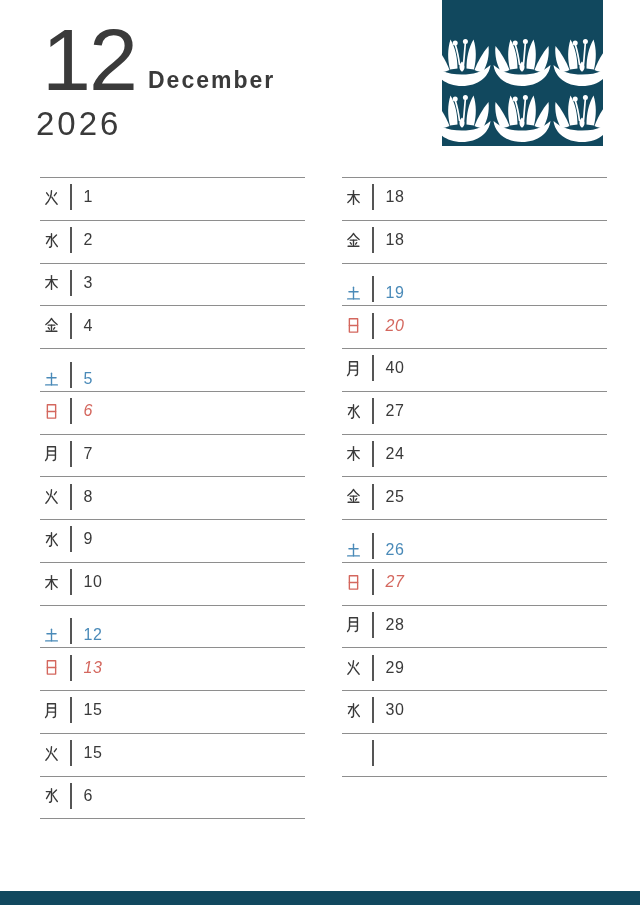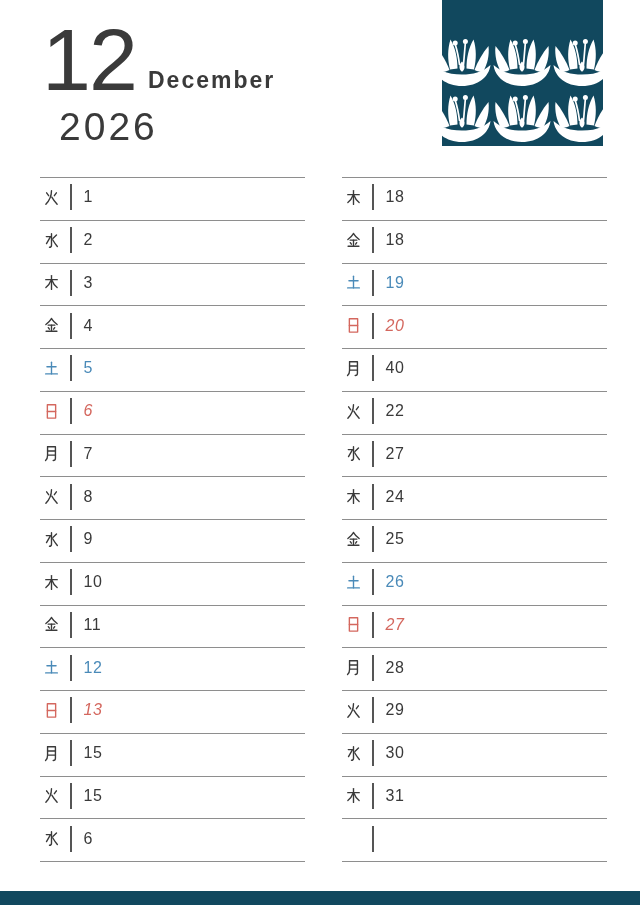--- a/index.html
+++ b/index.html
@@ -12,40 +12,40 @@
   .month-number {
     position:absolute; left:42px; top:16px;
     font-size:88px; line-height:1; font-weight:500;
     letter-spacing:-2px; color:var(--text,#3a3a3a);
   }
   .month-name {
     position:absolute; left:148px; top:67px;
     font-size:23px; letter-spacing:2px; color:var(--text,#3a3a3a);font-weight:bold;
   }
   .year {
-    position:absolute; left:59px; top:105px;
-    font-size:39px; letter-spacing:3px; color:var(--text,#3a3a3a);
+    position:absolute; left:36px; top:105px;
+    font-size:33px; letter-spacing:3px; color:var(--text,#3a3a3a);
   }
   
   .pattern-block { position:absolute; left:442px; top:0; width:161px; height:146px; }
   .pattern-block svg { display:block; }
   
   .col {
     position:absolute; top:177px; width:265px;
     border-top:1.5px solid var(--line,#8e8e8e);
   }
   .col-left  { left:40px; }
   .col-right { left:342px; }
   .row {
     box-sizing:border-box; height:42.75px;
     border-bottom:1.5px solid var(--line,#8e8e8e);
     display:flex; align-items:center; padding-bottom:3px;
     color:var(--text,#3a3a3a);
   }
-  .row.saturday { color:var(--sat,#4a8ab8); }
+  .row.saturday { color:var(--sat,#4a8ab8);align-items:flex-end; }
   .row.sunday   { color:var(--sun,#d4675e);font-style:italic; }
   .kanji { width:17px; height:17px; margin-left:3px; flex:none; }
   .kanji svg { display:block; width:17px; height:17px; }
   .sep {
     width:1.5px; height:26px; flex:none;
     margin-left:10px; margin-right:12px;
     background:var(--separator,#555);
   }
   .date { font-size:16px; letter-spacing:0.5px; }
   
@@ -217,294 +217,252 @@
             <path d="M2.6,5.3 H13.4" fill="none" stroke="currentColor" stroke-width="1.3" stroke-linecap="round" stroke-linejoin="round"></path>
             <path d="M8,1.5 V14.5" fill="none" stroke="currentColor" stroke-width="1.3" stroke-linecap="round" stroke-linejoin="round"></path>
             <path d="M7.6,5.9 Q6.2,9.9 2.7,12.7" fill="none" stroke="currentColor" stroke-width="1.3" stroke-linecap="round" stroke-linejoin="round"></path>
             <path d="M8.4,5.9 Q9.8,9.9 13.3,12.7" fill="none" stroke="currentColor" stroke-width="1.3" stroke-linecap="round" stroke-linejoin="round"></path>
             <title>木</title>
           </svg>
         </span>
         <span class="sep"></span>
         <span class="date">10</span>
       </div>
+      <div class="row saturday">
+        <span class="kanji">
+          <svg viewBox="0 0 16 16">
+            <path d="M3.7,6.3 H12.3" fill="none" stroke="currentColor" stroke-width="1.3" stroke-linecap="round" stroke-linejoin="round"></path>
+            <path d="M8,2 V13.1" fill="none" stroke="currentColor" stroke-width="1.3" stroke-linecap="round" stroke-linejoin="round"></path>
+            <path d="M2.5,13.1 H13.5" fill="none" stroke="currentColor" stroke-width="1.3" stroke-linecap="round" stroke-linejoin="round"></path>
+            <title>土</title>
+          </svg>
+        </span>
+        <span class="sep"></span>
+        <span class="date">12</span>
+      </div>
+      <div class="row sunday">
+        <span class="kanji">
+          <svg viewBox="0 0 16 16">
+            <path d="M4.1,1.7 H11.9 V14.2 H4.1 Z" fill="none" stroke="currentColor" stroke-width="1.3" stroke-linecap="round" stroke-linejoin="round"></path>
+            <path d="M4.1,8 H11.9" fill="none" stroke="currentColor" stroke-width="1.3" stroke-linecap="round" stroke-linejoin="round"></path>
+            <title>日</title>
+          </svg>
+        </span>
+        <span class="sep"></span>
+        <span class="date">13</span>
+      </div>
+      <div class="row weekday">
+        <span class="kanji">
+          <svg viewBox="0 0 16 16">
+            <path d="M4.3,1.6 H11.7 V12.4 Q11.7,14.6 9.6,14.6" fill="none" stroke="currentColor" stroke-width="1.3" stroke-linecap="round" stroke-linejoin="round"></path>
+            <path d="M4.3,1.6 V9.8 Q4.3,12.9 2.4,14.6" fill="none" stroke="currentColor" stroke-width="1.3" stroke-linecap="round" stroke-linejoin="round"></path>
+            <path d="M4.3,5.7 H11.7" fill="none" stroke="currentColor" stroke-width="1.3" stroke-linecap="round" stroke-linejoin="round"></path>
+            <path d="M4.3,9.5 H11.7" fill="none" stroke="currentColor" stroke-width="1.3" stroke-linecap="round" stroke-linejoin="round"></path>
+            <title>月</title>
+          </svg>
+        </span>
+        <span class="sep"></span>
+        <span class="date">15</span>
+      </div>
+      <div class="row weekday">
+        <span class="kanji">
+          <svg viewBox="0 0 16 16">
+            <path d="M3.4,3.6 L5.3,6.3" fill="none" stroke="currentColor" stroke-width="1.3" stroke-linecap="round" stroke-linejoin="round"></path>
+            <path d="M12.6,3.6 L10.7,6.3" fill="none" stroke="currentColor" stroke-width="1.3" stroke-linecap="round" stroke-linejoin="round"></path>
+            <path d="M8,1.6 Q8,8.6 2.7,14.4" fill="none" stroke="currentColor" stroke-width="1.3" stroke-linecap="round" stroke-linejoin="round"></path>
+            <path d="M8.3,7.6 Q10.4,11.2 13.3,14.4" fill="none" stroke="currentColor" stroke-width="1.3" stroke-linecap="round" stroke-linejoin="round"></path>
+            <title>火</title>
+          </svg>
+        </span>
+        <span class="sep"></span>
+        <span class="date">15</span>
+      </div>
+      <div class="row weekday">
+        <span class="kanji">
+          <svg viewBox="0 0 16 16">
+            <path d="M8,1.6 V12.4 Q8,14.4 6.1,14.4" fill="none" stroke="currentColor" stroke-width="1.3" stroke-linecap="round" stroke-linejoin="round"></path>
+            <path d="M3.1,4.3 H7.1 L3.3,10.9" fill="none" stroke="currentColor" stroke-width="1.3" stroke-linecap="round" stroke-linejoin="round"></path>
+            <path d="M9.3,6.1 L12.7,2.8" fill="none" stroke="currentColor" stroke-width="1.3" stroke-linecap="round" stroke-linejoin="round"></path>
+            <path d="M9.1,7.3 Q11.2,10.9 13.5,13.7" fill="none" stroke="currentColor" stroke-width="1.3" stroke-linecap="round" stroke-linejoin="round"></path>
+            <title>水</title>
+          </svg>
+        </span>
+        <span class="sep"></span>
+        <span class="date">6</span>
+      </div>
+    </div>
+  <div class="col col-right" id="col-right">
+      <div class="row weekday">
+        <span class="kanji">
+          <svg viewBox="0 0 16 16">
+            <path d="M2.6,5.3 H13.4" fill="none" stroke="currentColor" stroke-width="1.3" stroke-linecap="round" stroke-linejoin="round"></path>
+            <path d="M8,1.5 V14.5" fill="none" stroke="currentColor" stroke-width="1.3" stroke-linecap="round" stroke-linejoin="round"></path>
+            <path d="M7.6,5.9 Q6.2,9.9 2.7,12.7" fill="none" stroke="currentColor" stroke-width="1.3" stroke-linecap="round" stroke-linejoin="round"></path>
+            <path d="M8.4,5.9 Q9.8,9.9 13.3,12.7" fill="none" stroke="currentColor" stroke-width="1.3" stroke-linecap="round" stroke-linejoin="round"></path>
+            <title>木</title>
+          </svg>
+        </span>
+        <span class="sep"></span>
+        <span class="date">18</span>
+      </div>
       <div class="row weekday">
         <span class="kanji">
           <svg viewBox="0 0 16 16">
             <path d="M8,1.5 Q6,4.6 2.7,7.1" fill="none" stroke="currentColor" stroke-width="1.3" stroke-linecap="round" stroke-linejoin="round"></path>
             <path d="M8,1.5 Q10,4.6 13.3,7.1" fill="none" stroke="currentColor" stroke-width="1.3" stroke-linecap="round" stroke-linejoin="round"></path>
             <path d="M4.9,7.7 H11.1" fill="none" stroke="currentColor" stroke-width="1.3" stroke-linecap="round" stroke-linejoin="round"></path>
             <path d="M8,7.7 V13.3" fill="none" stroke="currentColor" stroke-width="1.3" stroke-linecap="round" stroke-linejoin="round"></path>
             <path d="M5,10 L6,11.5" fill="none" stroke="currentColor" stroke-width="1.3" stroke-linecap="round" stroke-linejoin="round"></path>
             <path d="M11,10 L10,11.5" fill="none" stroke="currentColor" stroke-width="1.3" stroke-linecap="round" stroke-linejoin="round"></path>
             <path d="M2.9,13.4 H13.1" fill="none" stroke="currentColor" stroke-width="1.3" stroke-linecap="round" stroke-linejoin="round"></path>
             <title>金</title>
           </svg>
         </span>
         <span class="sep"></span>
-        <span class="date">11</span>
+        <span class="date">18</span>
       </div>
       <div class="row saturday">
         <span class="kanji">
           <svg viewBox="0 0 16 16">
             <path d="M3.7,6.3 H12.3" fill="none" stroke="currentColor" stroke-width="1.3" stroke-linecap="round" stroke-linejoin="round"></path>
             <path d="M8,2 V13.1" fill="none" stroke="currentColor" stroke-width="1.3" stroke-linecap="round" stroke-linejoin="round"></path>
             <path d="M2.5,13.1 H13.5" fill="none" stroke="currentColor" stroke-width="1.3" stroke-linecap="round" stroke-linejoin="round"></path>
             <title>土</title>
           </svg>
         </span>
         <span class="sep"></span>
-        <span class="date">12</span>
+        <span class="date">19</span>
       </div>
       <div class="row sunday">
         <span class="kanji">
           <svg viewBox="0 0 16 16">
             <path d="M4.1,1.7 H11.9 V14.2 H4.1 Z" fill="none" stroke="currentColor" stroke-width="1.3" stroke-linecap="round" stroke-linejoin="round"></path>
             <path d="M4.1,8 H11.9" fill="none" stroke="currentColor" stroke-width="1.3" stroke-linecap="round" stroke-linejoin="round"></path>
             <title>日</title>
           </svg>
         </span>
         <span class="sep"></span>
-        <span class="date">13</span>
+        <span class="date">20</span>
       </div>
       <div class="row weekday">
         <span class="kanji">
           <svg viewBox="0 0 16 16">
             <path d="M4.3,1.6 H11.7 V12.4 Q11.7,14.6 9.6,14.6" fill="none" stroke="currentColor" stroke-width="1.3" stroke-linecap="round" stroke-linejoin="round"></path>
             <path d="M4.3,1.6 V9.8 Q4.3,12.9 2.4,14.6" fill="none" stroke="currentColor" stroke-width="1.3" stroke-linecap="round" stroke-linejoin="round"></path>
             <path d="M4.3,5.7 H11.7" fill="none" stroke="currentColor" stroke-width="1.3" stroke-linecap="round" stroke-linejoin="round"></path>
             <path d="M4.3,9.5 H11.7" fill="none" stroke="currentColor" stroke-width="1.3" stroke-linecap="round" stroke-linejoin="round"></path>
             <title>月</title>
           </svg>
         </span>
         <span class="sep"></span>
-        <span class="date">15</span>
-      </div>
-      <div class="row weekday">
-        <span class="kanji">
-          <svg viewBox="0 0 16 16">
-            <path d="M3.4,3.6 L5.3,6.3" fill="none" stroke="currentColor" stroke-width="1.3" stroke-linecap="round" stroke-linejoin="round"></path>
-            <path d="M12.6,3.6 L10.7,6.3" fill="none" stroke="currentColor" stroke-width="1.3" stroke-linecap="round" stroke-linejoin="round"></path>
-            <path d="M8,1.6 Q8,8.6 2.7,14.4" fill="none" stroke="currentColor" stroke-width="1.3" stroke-linecap="round" stroke-linejoin="round"></path>
-            <path d="M8.3,7.6 Q10.4,11.2 13.3,14.4" fill="none" stroke="currentColor" stroke-width="1.3" stroke-linecap="round" stroke-linejoin="round"></path>
-            <title>火</title>
-          </svg>
-        </span>
-        <span class="sep"></span>
-        <span class="date">15</span>
+        <span class="date">40</span>
       </div>
       <div class="row weekday">
         <span class="kanji">
           <svg viewBox="0 0 16 16">
             <path d="M8,1.6 V12.4 Q8,14.4 6.1,14.4" fill="none" stroke="currentColor" stroke-width="1.3" stroke-linecap="round" stroke-linejoin="round"></path>
             <path d="M3.1,4.3 H7.1 L3.3,10.9" fill="none" stroke="currentColor" stroke-width="1.3" stroke-linecap="round" stroke-linejoin="round"></path>
             <path d="M9.3,6.1 L12.7,2.8" fill="none" stroke="currentColor" stroke-width="1.3" stroke-linecap="round" stroke-linejoin="round"></path>
             <path d="M9.1,7.3 Q11.2,10.9 13.5,13.7" fill="none" stroke="currentColor" stroke-width="1.3" stroke-linecap="round" stroke-linejoin="round"></path>
             <title>水</title>
           </svg>
         </span>
         <span class="sep"></span>
-        <span class="date">6</span>
-      </div>
-    </div>
-  <div class="col col-right" id="col-right">
+        <span class="date">27</span>
+      </div>
       <div class="row weekday">
         <span class="kanji">
           <svg viewBox="0 0 16 16">
             <path d="M2.6,5.3 H13.4" fill="none" stroke="currentColor" stroke-width="1.3" stroke-linecap="round" stroke-linejoin="round"></path>
             <path d="M8,1.5 V14.5" fill="none" stroke="currentColor" stroke-width="1.3" stroke-linecap="round" stroke-linejoin="round"></path>
             <path d="M7.6,5.9 Q6.2,9.9 2.7,12.7" fill="none" stroke="currentColor" stroke-width="1.3" stroke-linecap="round" stroke-linejoin="round"></path>
             <path d="M8.4,5.9 Q9.8,9.9 13.3,12.7" fill="none" stroke="currentColor" stroke-width="1.3" stroke-linecap="round" stroke-linejoin="round"></path>
             <title>木</title>
           </svg>
         </span>
         <span class="sep"></span>
-        <span class="date">18</span>
+        <span class="date">24</span>
       </div>
       <div class="row weekday">
         <span class="kanji">
           <svg viewBox="0 0 16 16">
             <path d="M8,1.5 Q6,4.6 2.7,7.1" fill="none" stroke="currentColor" stroke-width="1.3" stroke-linecap="round" stroke-linejoin="round"></path>
             <path d="M8,1.5 Q10,4.6 13.3,7.1" fill="none" stroke="currentColor" stroke-width="1.3" stroke-linecap="round" stroke-linejoin="round"></path>
             <path d="M4.9,7.7 H11.1" fill="none" stroke="currentColor" stroke-width="1.3" stroke-linecap="round" stroke-linejoin="round"></path>
             <path d="M8,7.7 V13.3" fill="none" stroke="currentColor" stroke-width="1.3" stroke-linecap="round" stroke-linejoin="round"></path>
             <path d="M5,10 L6,11.5" fill="none" stroke="currentColor" stroke-width="1.3" stroke-linecap="round" stroke-linejoin="round"></path>
             <path d="M11,10 L10,11.5" fill="none" stroke="currentColor" stroke-width="1.3" stroke-linecap="round" stroke-linejoin="round"></path>
             <path d="M2.9,13.4 H13.1" fill="none" stroke="currentColor" stroke-width="1.3" stroke-linecap="round" stroke-linejoin="round"></path>
             <title>金</title>
           </svg>
         </span>
         <span class="sep"></span>
-        <span class="date">18</span>
+        <span class="date">25</span>
       </div>
       <div class="row saturday">
         <span class="kanji">
           <svg viewBox="0 0 16 16">
             <path d="M3.7,6.3 H12.3" fill="none" stroke="currentColor" stroke-width="1.3" stroke-linecap="round" stroke-linejoin="round"></path>
             <path d="M8,2 V13.1" fill="none" stroke="currentColor" stroke-width="1.3" stroke-linecap="round" stroke-linejoin="round"></path>
             <path d="M2.5,13.1 H13.5" fill="none" stroke="currentColor" stroke-width="1.3" stroke-linecap="round" stroke-linejoin="round"></path>
             <title>土</title>
           </svg>
         </span>
         <span class="sep"></span>
-        <span class="date">19</span>
+        <span class="date">26</span>
       </div>
       <div class="row sunday">
         <span class="kanji">
           <svg viewBox="0 0 16 16">
             <path d="M4.1,1.7 H11.9 V14.2 H4.1 Z" fill="none" stroke="currentColor" stroke-width="1.3" stroke-linecap="round" stroke-linejoin="round"></path>
             <path d="M4.1,8 H11.9" fill="none" stroke="currentColor" stroke-width="1.3" stroke-linecap="round" stroke-linejoin="round"></path>
             <title>日</title>
           </svg>
         </span>
         <span class="sep"></span>
-        <span class="date">20</span>
+        <span class="date">27</span>
       </div>
       <div class="row weekday">
         <span class="kanji">
           <svg viewBox="0 0 16 16">
             <path d="M4.3,1.6 H11.7 V12.4 Q11.7,14.6 9.6,14.6" fill="none" stroke="currentColor" stroke-width="1.3" stroke-linecap="round" stroke-linejoin="round"></path>
             <path d="M4.3,1.6 V9.8 Q4.3,12.9 2.4,14.6" fill="none" stroke="currentColor" stroke-width="1.3" stroke-linecap="round" stroke-linejoin="round"></path>
             <path d="M4.3,5.7 H11.7" fill="none" stroke="currentColor" stroke-width="1.3" stroke-linecap="round" stroke-linejoin="round"></path>
             <path d="M4.3,9.5 H11.7" fill="none" stroke="currentColor" stroke-width="1.3" stroke-linecap="round" stroke-linejoin="round"></path>
             <title>月</title>
           </svg>
         </span>
         <span class="sep"></span>
-        <span class="date">40</span>
+        <span class="date">28</span>
       </div>
       <div class="row weekday">
         <span class="kanji">
           <svg viewBox="0 0 16 16">
             <path d="M3.4,3.6 L5.3,6.3" fill="none" stroke="currentColor" stroke-width="1.3" stroke-linecap="round" stroke-linejoin="round"></path>
             <path d="M12.6,3.6 L10.7,6.3" fill="none" stroke="currentColor" stroke-width="1.3" stroke-linecap="round" stroke-linejoin="round"></path>
             <path d="M8,1.6 Q8,8.6 2.7,14.4" fill="none" stroke="currentColor" stroke-width="1.3" stroke-linecap="round" stroke-linejoin="round"></path>
             <path d="M8.3,7.6 Q10.4,11.2 13.3,14.4" fill="none" stroke="currentColor" stroke-width="1.3" stroke-linecap="round" stroke-linejoin="round"></path>
             <title>火</title>
           </svg>
         </span>
         <span class="sep"></span>
-        <span class="date">22</span>
+        <span class="date">29</span>
       </div>
       <div class="row weekday">
         <span class="kanji">
           <svg viewBox="0 0 16 16">
             <path d="M8,1.6 V12.4 Q8,14.4 6.1,14.4" fill="none" stroke="currentColor" stroke-width="1.3" stroke-linecap="round" stroke-linejoin="round"></path>
             <path d="M3.1,4.3 H7.1 L3.3,10.9" fill="none" stroke="currentColor" stroke-width="1.3" stroke-linecap="round" stroke-linejoin="round"></path>
             <path d="M9.3,6.1 L12.7,2.8" fill="none" stroke="currentColor" stroke-width="1.3" stroke-linecap="round" stroke-linejoin="round"></path>
             <path d="M9.1,7.3 Q11.2,10.9 13.5,13.7" fill="none" stroke="currentColor" stroke-width="1.3" stroke-linecap="round" stroke-linejoin="round"></path>
             <title>水</title>
           </svg>
         </span>
         <span class="sep"></span>
-        <span class="date">27</span>
-      </div>
-      <div class="row weekday">
-        <span class="kanji">
-          <svg viewBox="0 0 16 16">
-            <path d="M2.6,5.3 H13.4" fill="none" stroke="currentColor" stroke-width="1.3" stroke-linecap="round" stroke-linejoin="round"></path>
-            <path d="M8,1.5 V14.5" fill="none" stroke="currentColor" stroke-width="1.3" stroke-linecap="round" stroke-linejoin="round"></path>
-            <path d="M7.6,5.9 Q6.2,9.9 2.7,12.7" fill="none" stroke="currentColor" stroke-width="1.3" stroke-linecap="round" stroke-linejoin="round"></path>
-            <path d="M8.4,5.9 Q9.8,9.9 13.3,12.7" fill="none" stroke="currentColor" stroke-width="1.3" stroke-linecap="round" stroke-linejoin="round"></path>
-            <title>木</title>
-          </svg>
-        </span>
-        <span class="sep"></span>
-        <span class="date">24</span>
-      </div>
-      <div class="row weekday">
-        <span class="kanji">
-          <svg viewBox="0 0 16 16">
-            <path d="M8,1.5 Q6,4.6 2.7,7.1" fill="none" stroke="currentColor" stroke-width="1.3" stroke-linecap="round" stroke-linejoin="round"></path>
-            <path d="M8,1.5 Q10,4.6 13.3,7.1" fill="none" stroke="currentColor" stroke-width="1.3" stroke-linecap="round" stroke-linejoin="round"></path>
-            <path d="M4.9,7.7 H11.1" fill="none" stroke="currentColor" stroke-width="1.3" stroke-linecap="round" stroke-linejoin="round"></path>
-            <path d="M8,7.7 V13.3" fill="none" stroke="currentColor" stroke-width="1.3" stroke-linecap="round" stroke-linejoin="round"></path>
-            <path d="M5,10 L6,11.5" fill="none" stroke="currentColor" stroke-width="1.3" stroke-linecap="round" stroke-linejoin="round"></path>
-            <path d="M11,10 L10,11.5" fill="none" stroke="currentColor" stroke-width="1.3" stroke-linecap="round" stroke-linejoin="round"></path>
-            <path d="M2.9,13.4 H13.1" fill="none" stroke="currentColor" stroke-width="1.3" stroke-linecap="round" stroke-linejoin="round"></path>
-            <title>金</title>
-          </svg>
-        </span>
-        <span class="sep"></span>
-        <span class="date">25</span>
-      </div>
-      <div class="row saturday">
-        <span class="kanji">
-          <svg viewBox="0 0 16 16">
-            <path d="M3.7,6.3 H12.3" fill="none" stroke="currentColor" stroke-width="1.3" stroke-linecap="round" stroke-linejoin="round"></path>
-            <path d="M8,2 V13.1" fill="none" stroke="currentColor" stroke-width="1.3" stroke-linecap="round" stroke-linejoin="round"></path>
-            <path d="M2.5,13.1 H13.5" fill="none" stroke="currentColor" stroke-width="1.3" stroke-linecap="round" stroke-linejoin="round"></path>
-            <title>土</title>
-          </svg>
-        </span>
-        <span class="sep"></span>
-        <span class="date">26</span>
-      </div>
-      <div class="row sunday">
-        <span class="kanji">
-          <svg viewBox="0 0 16 16">
-            <path d="M4.1,1.7 H11.9 V14.2 H4.1 Z" fill="none" stroke="currentColor" stroke-width="1.3" stroke-linecap="round" stroke-linejoin="round"></path>
-            <path d="M4.1,8 H11.9" fill="none" stroke="currentColor" stroke-width="1.3" stroke-linecap="round" stroke-linejoin="round"></path>
-            <title>日</title>
-          </svg>
-        </span>
-        <span class="sep"></span>
-        <span class="date">27</span>
-      </div>
-      <div class="row weekday">
-        <span class="kanji">
-          <svg viewBox="0 0 16 16">
-            <path d="M4.3,1.6 H11.7 V12.4 Q11.7,14.6 9.6,14.6" fill="none" stroke="currentColor" stroke-width="1.3" stroke-linecap="round" stroke-linejoin="round"></path>
-            <path d="M4.3,1.6 V9.8 Q4.3,12.9 2.4,14.6" fill="none" stroke="currentColor" stroke-width="1.3" stroke-linecap="round" stroke-linejoin="round"></path>
-            <path d="M4.3,5.7 H11.7" fill="none" stroke="currentColor" stroke-width="1.3" stroke-linecap="round" stroke-linejoin="round"></path>
-            <path d="M4.3,9.5 H11.7" fill="none" stroke="currentColor" stroke-width="1.3" stroke-linecap="round" stroke-linejoin="round"></path>
-            <title>月</title>
-          </svg>
-        </span>
-        <span class="sep"></span>
-        <span class="date">28</span>
-      </div>
-      <div class="row weekday">
-        <span class="kanji">
-          <svg viewBox="0 0 16 16">
-            <path d="M3.4,3.6 L5.3,6.3" fill="none" stroke="currentColor" stroke-width="1.3" stroke-linecap="round" stroke-linejoin="round"></path>
-            <path d="M12.6,3.6 L10.7,6.3" fill="none" stroke="currentColor" stroke-width="1.3" stroke-linecap="round" stroke-linejoin="round"></path>
-            <path d="M8,1.6 Q8,8.6 2.7,14.4" fill="none" stroke="currentColor" stroke-width="1.3" stroke-linecap="round" stroke-linejoin="round"></path>
-            <path d="M8.3,7.6 Q10.4,11.2 13.3,14.4" fill="none" stroke="currentColor" stroke-width="1.3" stroke-linecap="round" stroke-linejoin="round"></path>
-            <title>火</title>
-          </svg>
-        </span>
-        <span class="sep"></span>
-        <span class="date">29</span>
-      </div>
-      <div class="row weekday">
-        <span class="kanji">
-          <svg viewBox="0 0 16 16">
-            <path d="M8,1.6 V12.4 Q8,14.4 6.1,14.4" fill="none" stroke="currentColor" stroke-width="1.3" stroke-linecap="round" stroke-linejoin="round"></path>
-            <path d="M3.1,4.3 H7.1 L3.3,10.9" fill="none" stroke="currentColor" stroke-width="1.3" stroke-linecap="round" stroke-linejoin="round"></path>
-            <path d="M9.3,6.1 L12.7,2.8" fill="none" stroke="currentColor" stroke-width="1.3" stroke-linecap="round" stroke-linejoin="round"></path>
-            <path d="M9.1,7.3 Q11.2,10.9 13.5,13.7" fill="none" stroke="currentColor" stroke-width="1.3" stroke-linecap="round" stroke-linejoin="round"></path>
-            <title>水</title>
-          </svg>
-        </span>
-        <span class="sep"></span>
         <span class="date">30</span>
-      </div>
-      <div class="row weekday">
-        <span class="kanji">
-          <svg viewBox="0 0 16 16">
-            <path d="M2.6,5.3 H13.4" fill="none" stroke="currentColor" stroke-width="1.3" stroke-linecap="round" stroke-linejoin="round"></path>
-            <path d="M8,1.5 V14.5" fill="none" stroke="currentColor" stroke-width="1.3" stroke-linecap="round" stroke-linejoin="round"></path>
-            <path d="M7.6,5.9 Q6.2,9.9 2.7,12.7" fill="none" stroke="currentColor" stroke-width="1.3" stroke-linecap="round" stroke-linejoin="round"></path>
-            <path d="M8.4,5.9 Q9.8,9.9 13.3,12.7" fill="none" stroke="currentColor" stroke-width="1.3" stroke-linecap="round" stroke-linejoin="round"></path>
-            <title>木</title>
-          </svg>
-        </span>
-        <span class="sep"></span>
-        <span class="date">31</span>
       </div>
       <div class="row empty">
         <span class="kanji"></span>
         <span class="sep"></span>
         <span class="date"></span>
       </div>
     </div>
 
   <div class="footer-bar" style="background: rgb(17, 72, 94);"></div>
 

